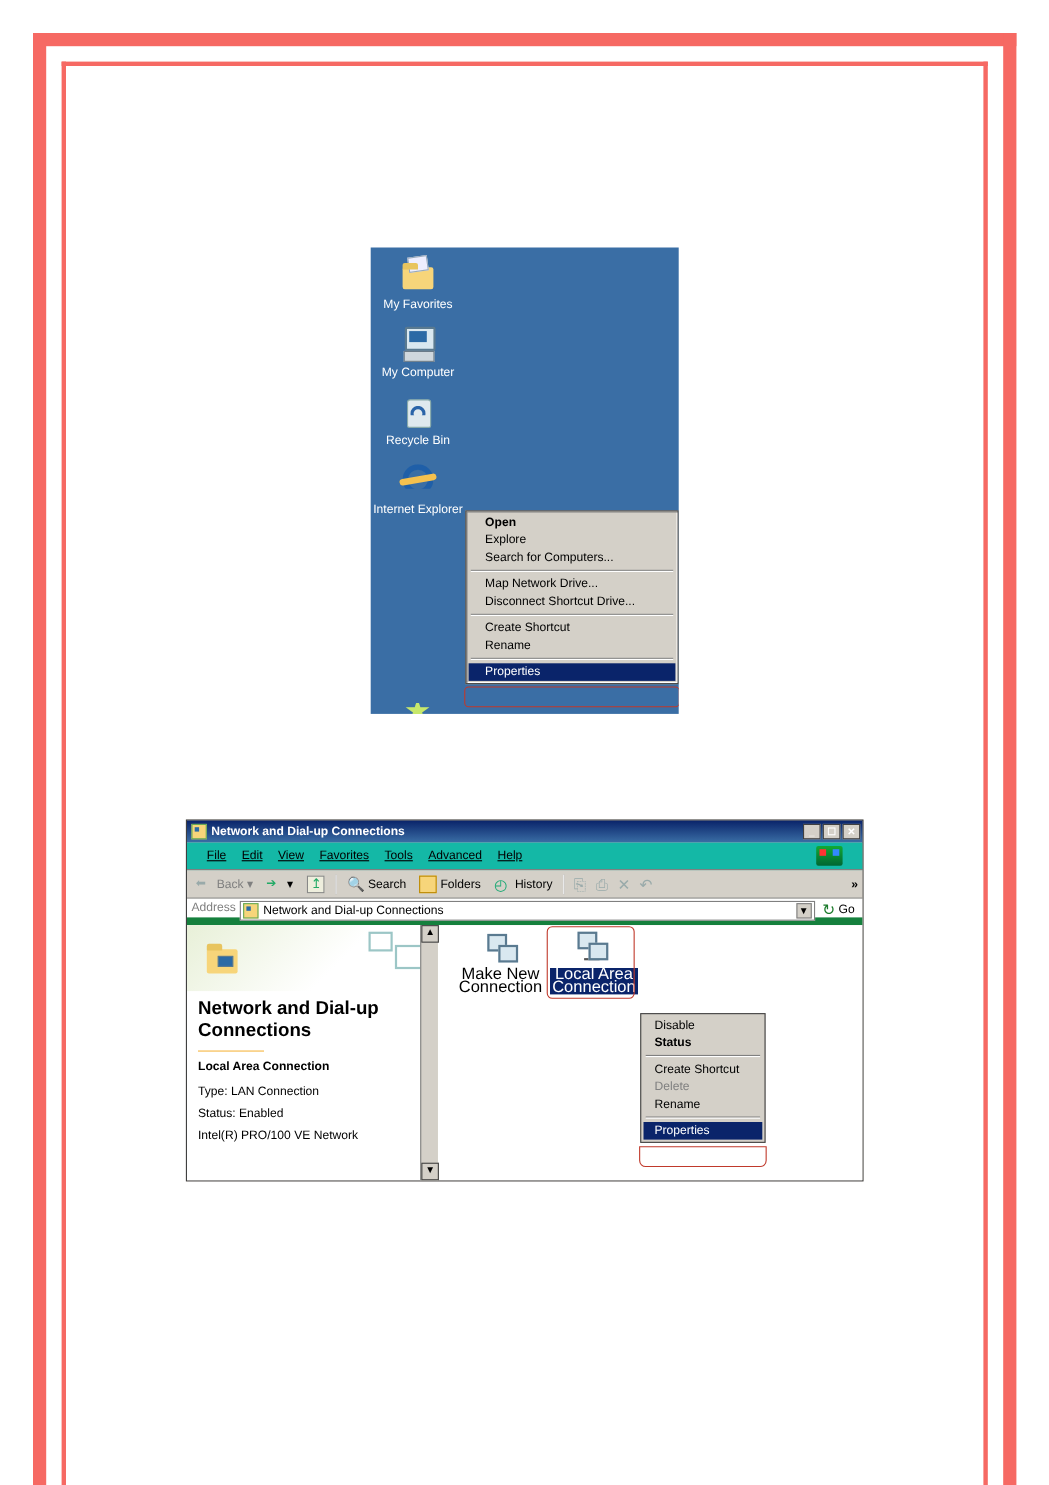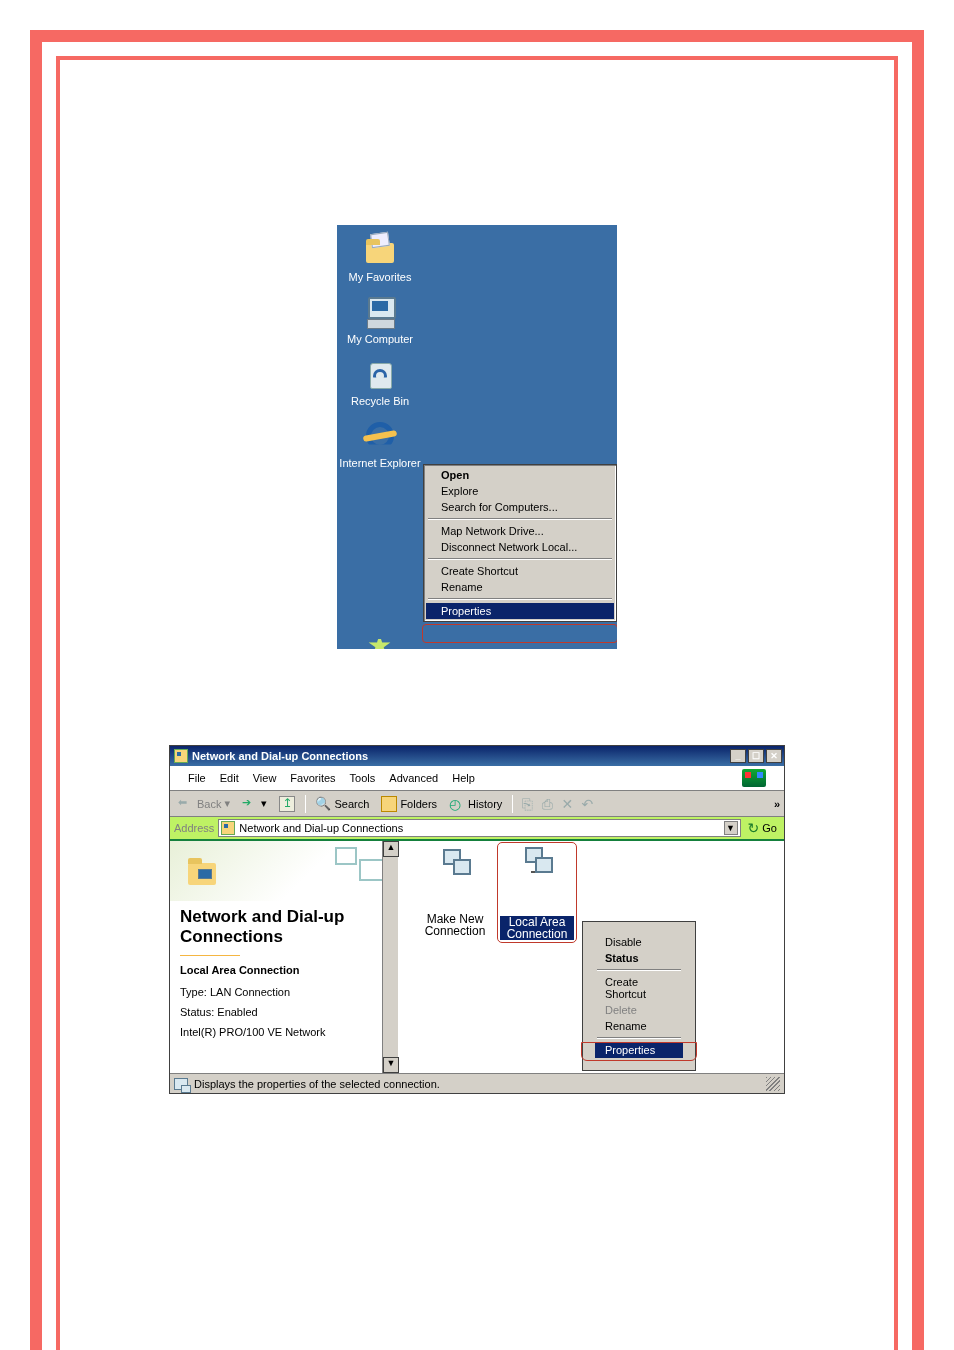--- a/index.html
+++ b/index.html
@@ -154,22 +154,22 @@
     background: linear-gradient(#0a246a,#3a6ea5);
     display: flex; align-items: center;
     color: #fff; font-weight: bold; padding: 0 2px 0 4px;
   }
   .titlebar .app-icon { width:14px; height:14px; margin-right:4px; background:#f7d57a; border:1px solid #6a5; position:relative; }
   .titlebar .app-icon::after{content:"";position:absolute;left:2px;top:2px;width:4px;height:4px;background:#2b6aa5;}
   .title-text { flex:1; white-space:nowrap; overflow:hidden; }
   .winbtns { display:flex; gap:2px; }
   .winbtn { width:16px; height:14px; background:#d4d0c8; border:1px solid #404040; display:flex; align-items:center; justify-content:center; font-size:9px; font-family: Arial; cursor:pointer; }
   .menubar {
-    background:#ffffff; padding:3px 18px; display:flex; gap:14px; align-items:center;
-    border-bottom:1px solid #808080; position:relative;
+    background:#14b8a6; padding:3px 18px; display:flex; gap:14px; align-items:center;
+    border-bottom:1px solid #808080; position:relative;text-decoration:underline;
   }
   .menubar .mr { margin-left:auto; width:24px; height:18px; background:linear-gradient(#1a3,#063); border-radius:2px; position:relative; }
   .menubar .mr::before{content:"";position:absolute;left:3px;top:3px;width:6px;height:6px;background:#f33;}
   .menubar .mr::after{content:"";position:absolute;right:3px;top:3px;width:6px;height:6px;background:#38f;}
 
   .toolbar {
     background:#d4d0c8; padding:2px 4px; display:flex; align-items:center; gap:4px;
     border-bottom:1px solid #808080; height:26px;
   }
   .tb-btn { display:flex; align-items:center; gap:3px; padding:2px 4px; cursor:pointer; }
@@ -180,22 +180,22 @@
   .ic-fwd::before{content:"➔";color:#2a6;}
   .ic-up { border:1px solid #888; background:#eed; position:relative; }
   .ic-up::before{content:"↥"; color:#2a6; position:absolute; left:3px; top:-1px; font-size:12px;}
   .ic-search::before{content:"🔍"; font-size:13px;}
   .ic-folders { background:#f7d57a; border:1px solid #b80; }
   .ic-history::before{content:"◴"; color:#2a7; font-size:14px;}
   .tb-chevrons { margin-left:auto; font-weight:bold; cursor:pointer; }
   .tb-smallicon { width:16px; height:16px; display:inline-block; color:#9aa; font-size:14px; text-align:center; line-height:16px; }
 
   .addrbar {
-    background:#bef264; padding:2px 4px; display:flex; align-items:center; gap:4px;
-    border-bottom:2px solid #15803d; height:24px;
+    background:#ffffff; padding:2px 4px; display:flex; align-items:flex-start; gap:4px;
+    border-bottom:7px solid #15803d; height:24px;
   }
   .addrbar .lbl { color:#808080; }
   .addr-field { flex:1; background:#fff; border:1px solid #808080; height:18px; display:flex; align-items:center; padding:0 2px; gap:4px; }
   .addr-field .dd { width:14px; height:14px; background:#d4d0c8; border:1px solid #808080; text-align:center; line-height:12px; font-size:9px; cursor:pointer; }
   .addr-icon{ width:14px; height:14px; background:#f7d57a; border:1px solid #6a5; position:relative; }
   .addr-icon::after{content:"";position:absolute;left:2px;top:2px;width:4px;height:4px;background:#2b6aa5;}
   .go-btn { display:flex; align-items:center; gap:3px; cursor:pointer; padding:0 3px; }
   .go-btn .goarr { color:#1a7a2a; font-size:14px; }
 
   .client { display:flex; background:#fff; height:232px; position:relative; }
@@ -218,27 +218,27 @@
   .scroll-left .up{ top:0; } .scroll-left .dn{ bottom:0; }
 
   .rightpane { flex:1; position:relative; padding:10px; }
   .iconitem { position:absolute; width:78px; text-align:center; cursor:pointer; }
   .iconitem .ic32 { width:32px; height:32px; margin:0 auto 3px; position:relative; }
   .ic-makenew::before{ content:""; position:absolute; left:4px; top:4px; width:14px; height:12px; background:#d9e8f0; border:2px solid #5a7a90;}
   .ic-makenew::after{ content:""; position:absolute; left:14px; top:14px; width:14px; height:12px; background:#d9e8f0; border:2px solid #5a7a90;}
   .ic-lan::before{ content:""; position:absolute; left:4px; top:2px; width:14px; height:12px; background:#d9e8f0; border:2px solid #5a7a90;}
   .ic-lan::after{ content:""; position:absolute; left:14px; top:12px; width:14px; height:12px; background:#d9e8f0; border:2px solid #5a7a90;}
   .ic-lan .link{ position:absolute; left:10px; bottom:0; width:14px; height:6px; border-top:2px solid #555;}
-  .iconitem .cap { font-size:12px; line-height:12px;margin-top:36px; }
+  .iconitem .cap { font-size:15px; line-height:12px; }
   .iconitem.selected .cap { background:#0a246a; color:#fff; display:inline-block; padding:0 2px; }
   .iconitem.selected { outline:1px solid #c0392b; border-radius:4px; padding:2px; }
 
   
   .ctx2 { position:absolute; left:412px; top:80px; width:114px; background:#d4d0c8;
-    border:1px solid #404040; padding:12px; z-index:5; }
+    border:1px solid #404040; padding:2px; z-index:5; }
   .ctx2 .mi { padding:2px 10px; cursor:default; }
   .ctx2 .mi.bold{ font-weight:bold; }
   .ctx2 .mi.dis{ color:#808080; }
   .ctx2 .mi.hl{ background:#0a246a; color:#fff; }
   .ctx2 .sep{ height:1px; margin:3px 2px; border-top:1px solid #808080; border-bottom:1px solid #fff; }
   .ctx2-redbox{ position:absolute; left:411px; top:201px; width:116px; height:19px; border:1px solid #c0392b; border-radius:0 0 6px 6px; pointer-events:none; z-index:6; }
 
   .statusbar { height:20px; background:#d4d0c8; border-top:1px solid #808080; display:flex; align-items:center; padding:0 4px; gap:6px; }
   .statusbar .sic { width:14px; height:12px; background:#d9e8f0; border:1px solid #5a7a90; position:relative; }
   .statusbar .sic::after{content:"";position:absolute;right:-4px;bottom:-4px;width:8px;height:6px;background:#d9e8f0;border:1px solid #5a7a90;}
@@ -283,21 +283,21 @@
     </div>
 
     <div class="star"></div>
 
     <div class="ctx1">
       <div class="mi bold">Open</div>
       <div class="mi">Explore</div>
       <div class="mi">Search for Computers...</div>
       <div class="sep"></div>
       <div class="mi">Map Network Drive...</div>
-      <div class="mi">Disconnect Network Local...</div>
+      <div class="mi">Disconnect Shortcut Drive...</div>
       <div class="sep"></div>
       <div class="mi">Create Shortcut</div>
       <div class="mi">Rename</div>
       <div class="sep"></div>
       <div class="mi hl">Properties</div>
     </div>
     <div class="ctx1-redbox"></div>
   </div>
 
   <div class="shot2">
@@ -408,20 +408,15 @@
         <div class="sep"></div>
         <div class="mi">Create Shortcut</div>
         <div class="mi dis">Delete</div>
         <div class="mi">Rename</div>
         <div class="sep"></div>
         <div class="mi hl">Properties</div>
       </div>
       <div class="ctx2-redbox"></div>
     </div>
 
-    <div class="statusbar">
-      <span class="sic"></span>
-      <span>Displays the properties of the selected connection.</span>
-      <span class="grip"></span>
-    </div>
   </div>
 
 </div>
 
 </body></html>

